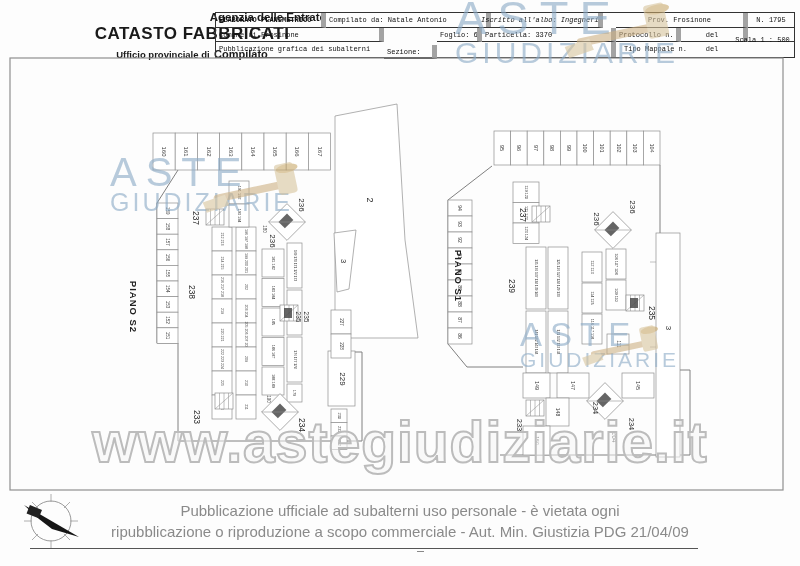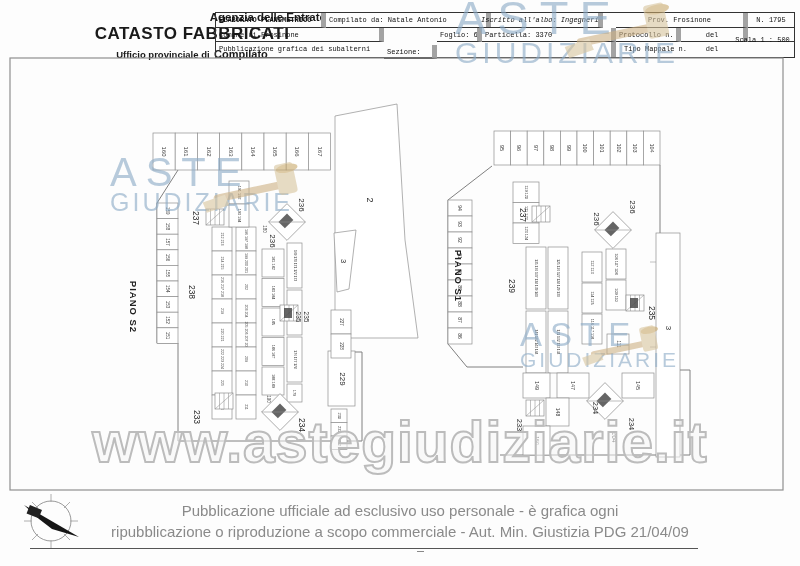--- a/index.html
+++ b/index.html
@@ -396,21 +396,21 @@
   <span class="aste">ASTE</span>
   <span class="giud">GIUDIZIARIE</span>
   <svg class="gavel">
       <use href="#gavel"></use>
     </svg>
 </div>
 
 <div class="url-wm">www.astegiudiziarie.it</div>
 
 <div class="footer">
-  <div>Pubblicazione ufficiale ad esclusivo uso personale - è grafica ogni</div>
+  <div>Pubblicazione ufficiale ad subalterni uso personale - è vietata ogni</div>
   <div>ripubblicazione o riproduzione a scopo commerciale - Aut. Min. Giustizia PDG 21/04/09</div>
 </div>
 <div class="foot-line"></div>
 <div class="foot-dash"></div>
 
 <svg class="compass" viewBox="0 0 80 72">
   <circle cx="36" cy="31" r="20" fill="none" stroke="#9a9a9a" stroke-width="1"></circle>
   <g stroke="#9a9a9a" stroke-width=".8">
     <line x1="36" y1="4" x2="36" y2="12"></line>
     <line x1="36" y1="50" x2="36" y2="58"></line>

